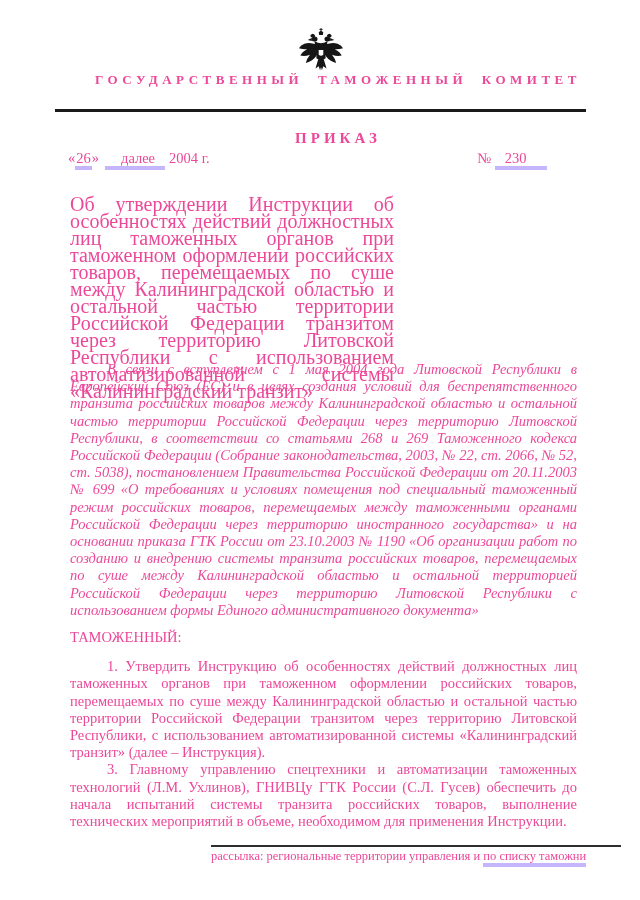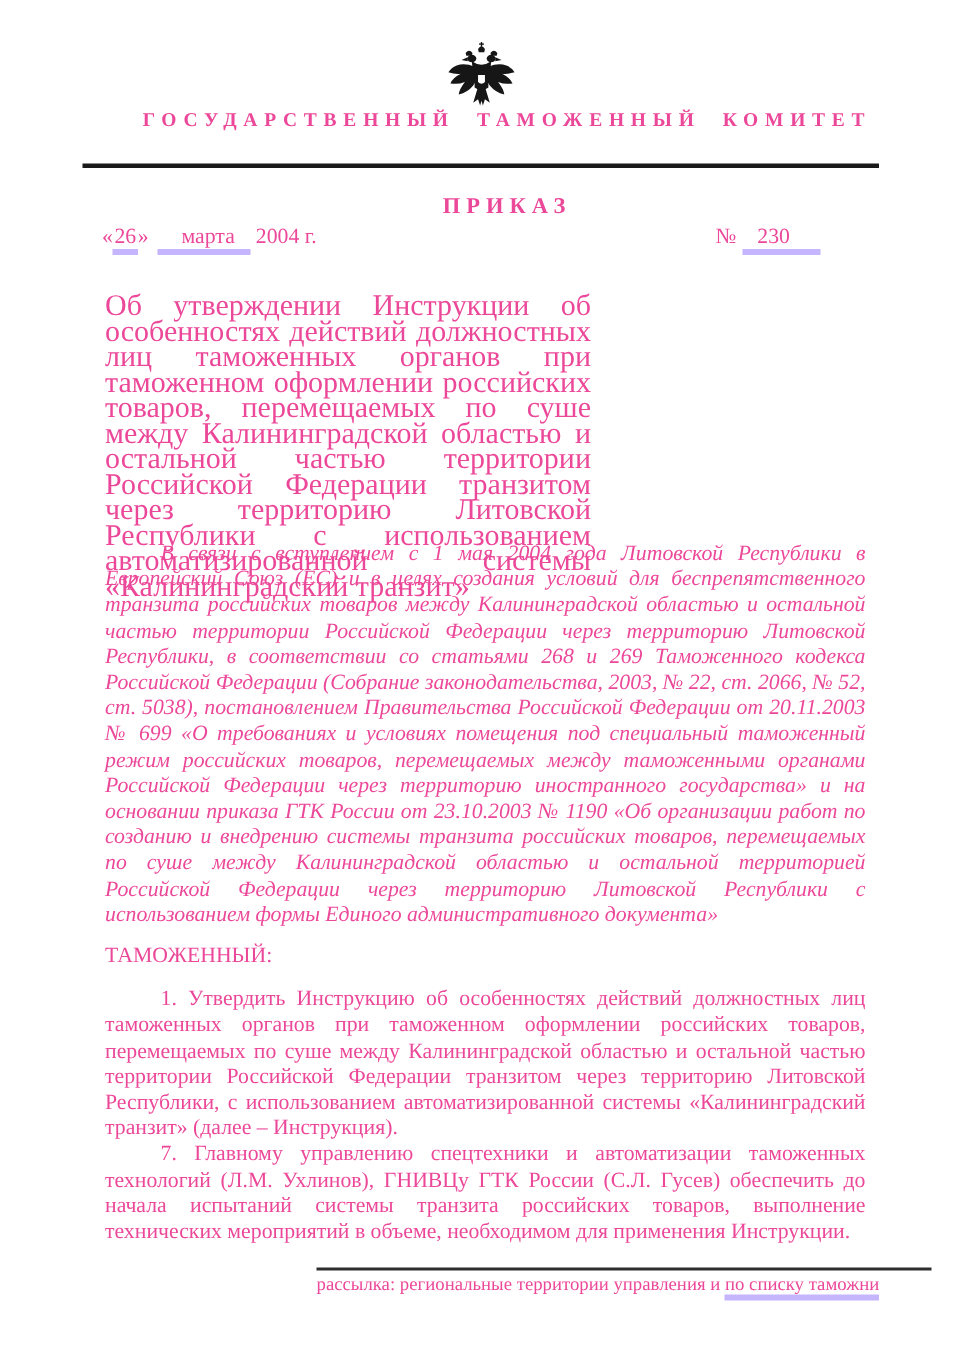--- a/index.html
+++ b/index.html
@@ -65,30 +65,30 @@
   </div>
 
   <div class="org">
     <div>ГОСУДАРСТВЕННЫЙ ТАМОЖЕННЫЙ КОМИТЕТ</div>
   </div>
 
   <div class="header-rule"></div>
 
   <div class="doc-type">ПРИКАЗ</div>
 
-  <div class="date-line"><span>«</span><span class="u date-day">26</span><span>»</span><span class="u date-month">марта</span><span class="date-year">2004 г.</span></div>
+  <div class="date-line"><span>«</span><span class="u date-day">26</span><span>»</span><span class="u date-month">далее</span><span class="date-year">2004 г.</span></div>
 
   <div class="number-line"><span>№</span><span class="u num-value">230</span></div>
 
 
   <div class="subject">Об утверждении Инструкции об особенностях действий должностных лиц таможенных органов при таможенном оформлении российских товаров, перемещаемых по суше между Калининградской областью и остальной частью территории Российской Федерации транзитом через территорию Литовской Республики с использованием автоматизированной системы «Калининградский транзит»</div>
 
   <div class="main">
     <p class="preamble">В связи с вступлением с 1 мая 2004 года Литовской Республики в Европейский Союз (ЕС) и в целях создания условий для беспрепятственного транзита российских товаров между Калининградской областью и остальной частью территории Российской Федерации через территорию Литовской Республики, в соответствии со статьями 268 и 269 Таможенного кодекса Российской Федерации (Собрание законодательства, 2003, № 22, ст. 2066, № 52, ст. 5038), постановлением Правительства Российской Федерации от 20.11.2003 № 699 «О требованиях и условиях помещения под специальный таможенный режим российских товаров, перемещаемых между таможенными органами Российской Федерации через территорию иностранного государства» и на основании приказа ГТК России от 23.10.2003 № 1190 «Об организации работ по созданию и внедрению системы транзита российских товаров, перемещаемых по суше между Калининградской областью и остальной территорией Российской Федерации через территорию Литовской Республики с использованием формы Единого административного документа»</p>
     <p class="order-keyword">ТАМОЖЕННЫЙ:</p>
     <p class="item">1. Утвердить Инструкцию об особенностях действий должностных лиц таможенных органов при таможенном оформлении российских товаров, перемещаемых по суше между Калининградской областью и остальной частью территории Российской Федерации транзитом через территорию Литовской Республики, с использованием автоматизированной системы «Калининградский транзит» (далее – Инструкция).</p>
-    <p class="item">7. Главному управлению спецтехники и автоматизации таможенных технологий (Л.М. Ухлинов), ГНИВЦу ГТК России (С.Л. Гусев) обеспечить до начала испытаний системы транзита российских товаров, выполнение технических мероприятий в объеме, необходимом для применения Инструкции.</p>
+    <p class="item">3. Главному управлению спецтехники и автоматизации таможенных технологий (Л.М. Ухлинов), ГНИВЦу ГТК России (С.Л. Гусев) обеспечить до начала испытаний системы транзита российских товаров, выполнение технических мероприятий в объеме, необходимом для применения Инструкции.</p>
   </div>
 
   <div class="footer-rule"></div>
   <div class="footer"><span>рассылка: региональные территории управления и </span><span class="u">по списку таможни</span></div>
 
 </div>
 
 </body></html>

